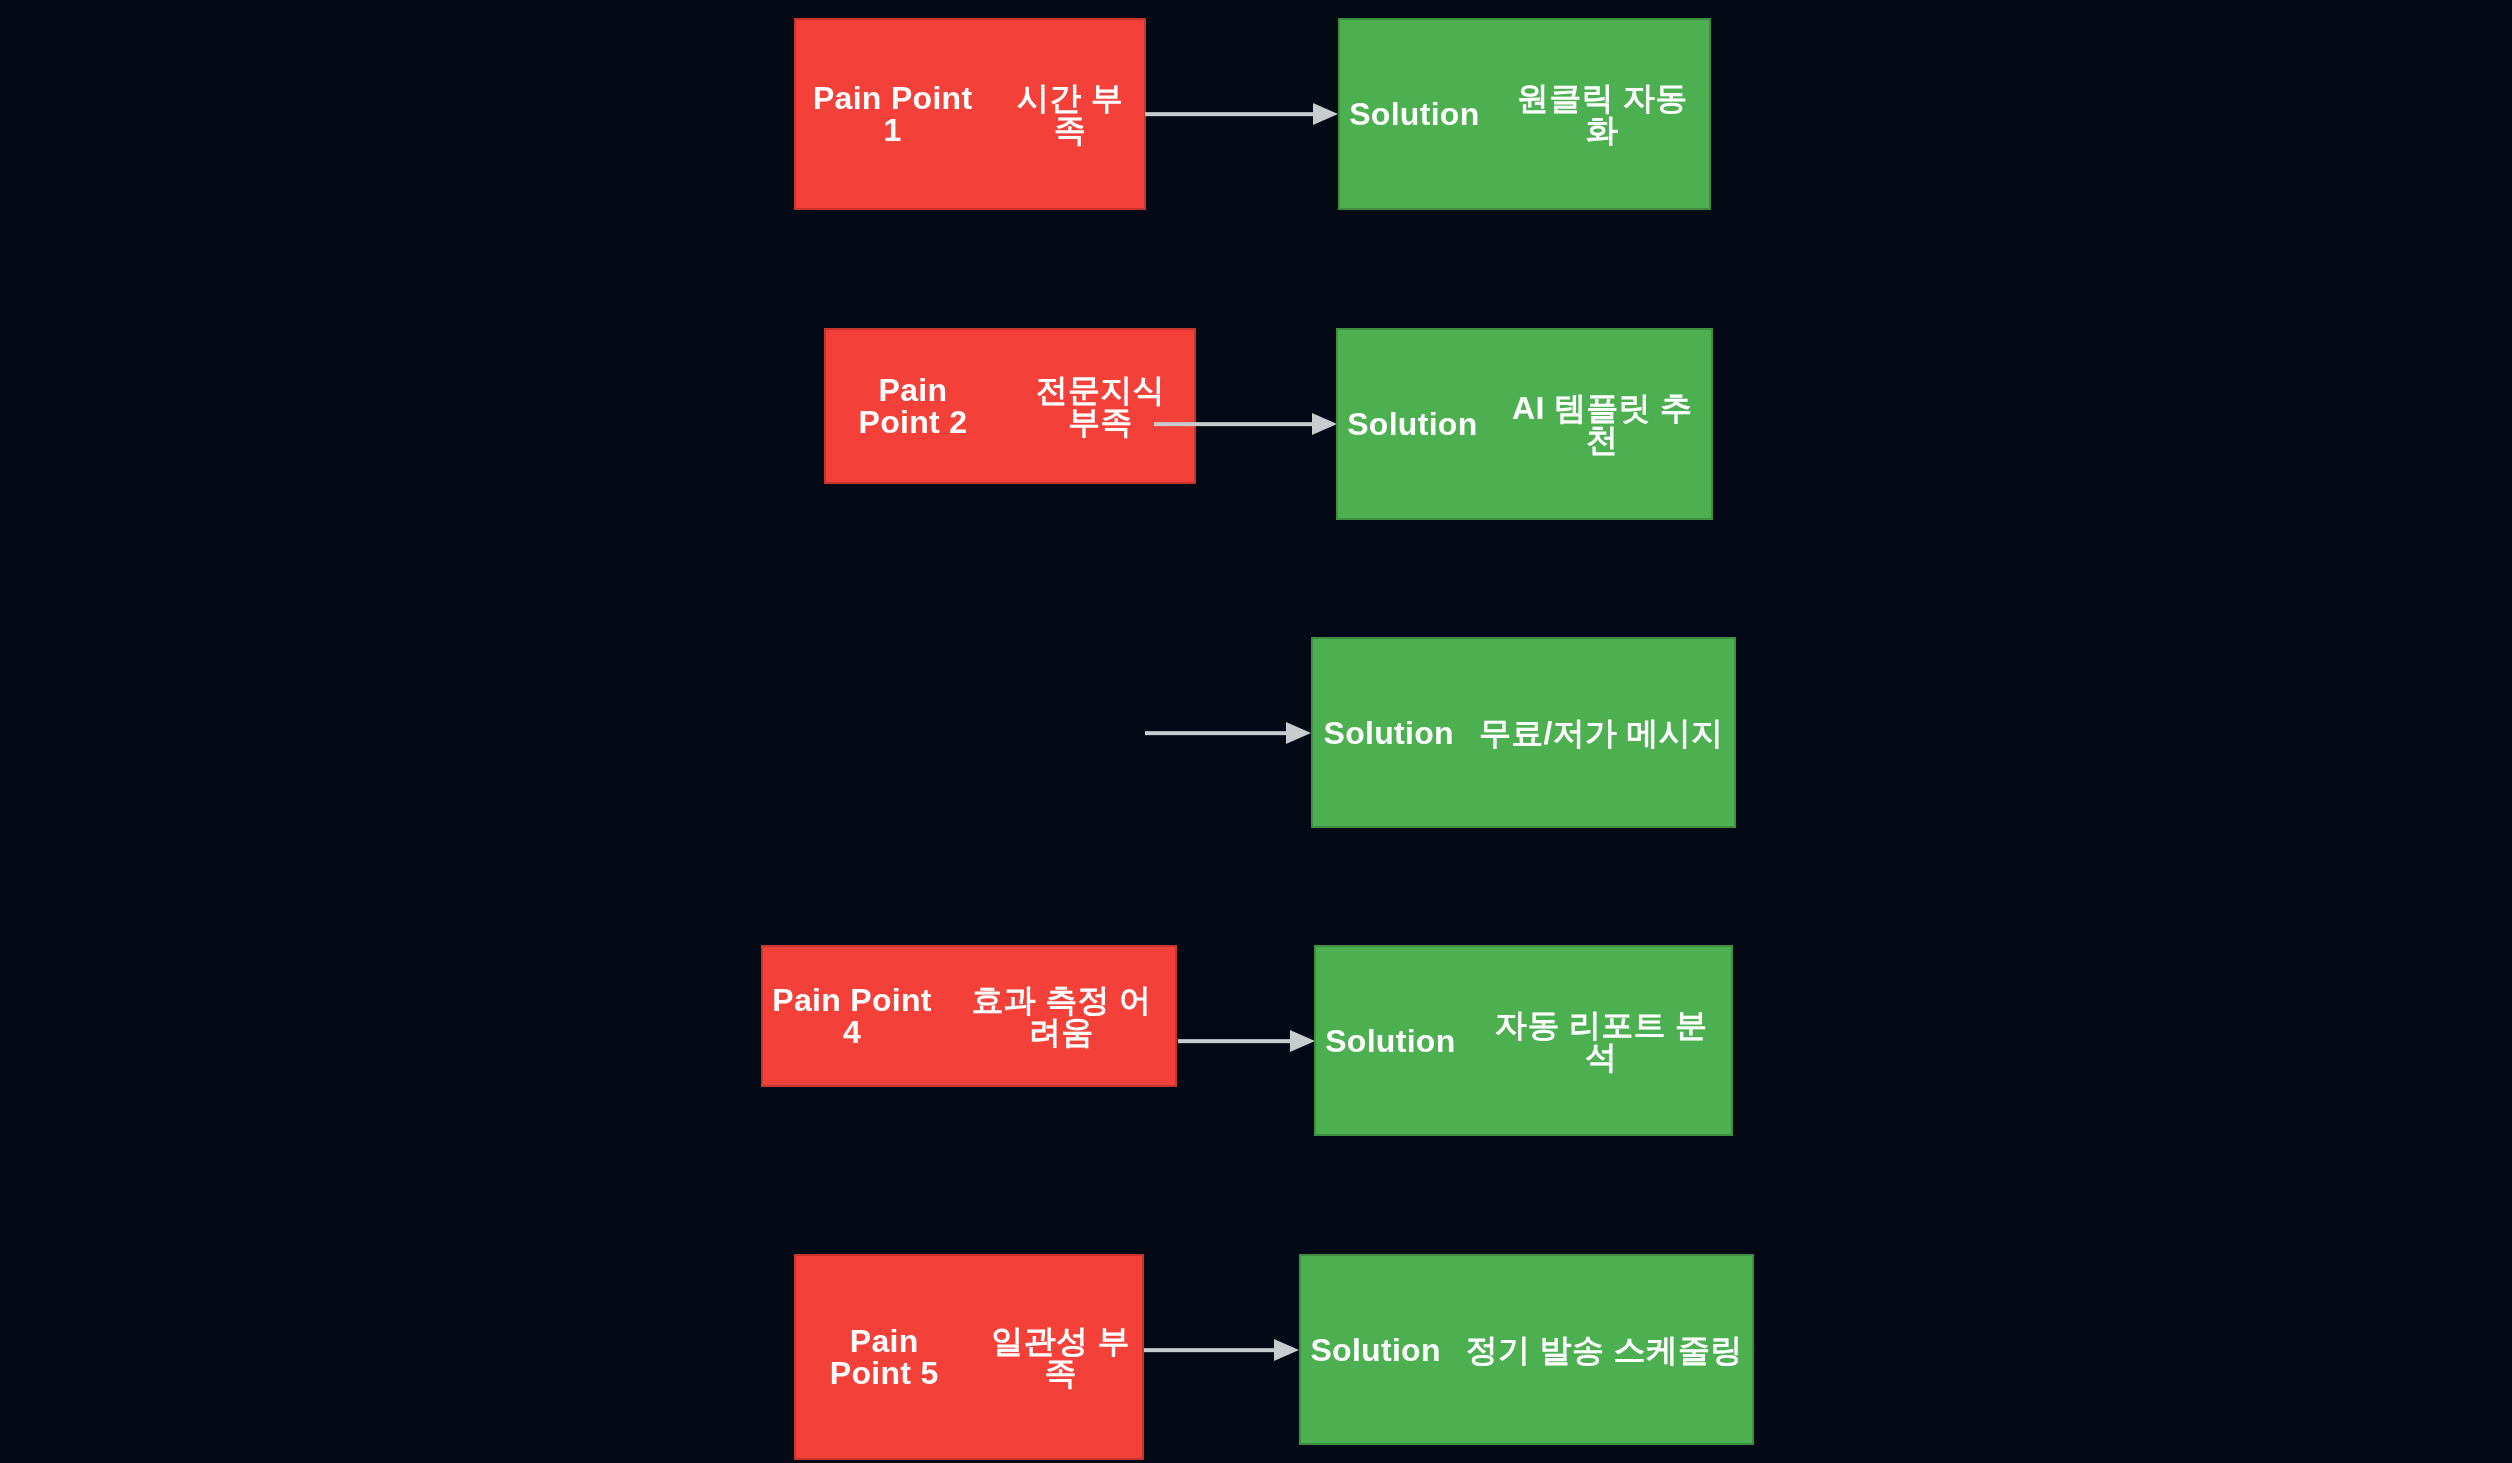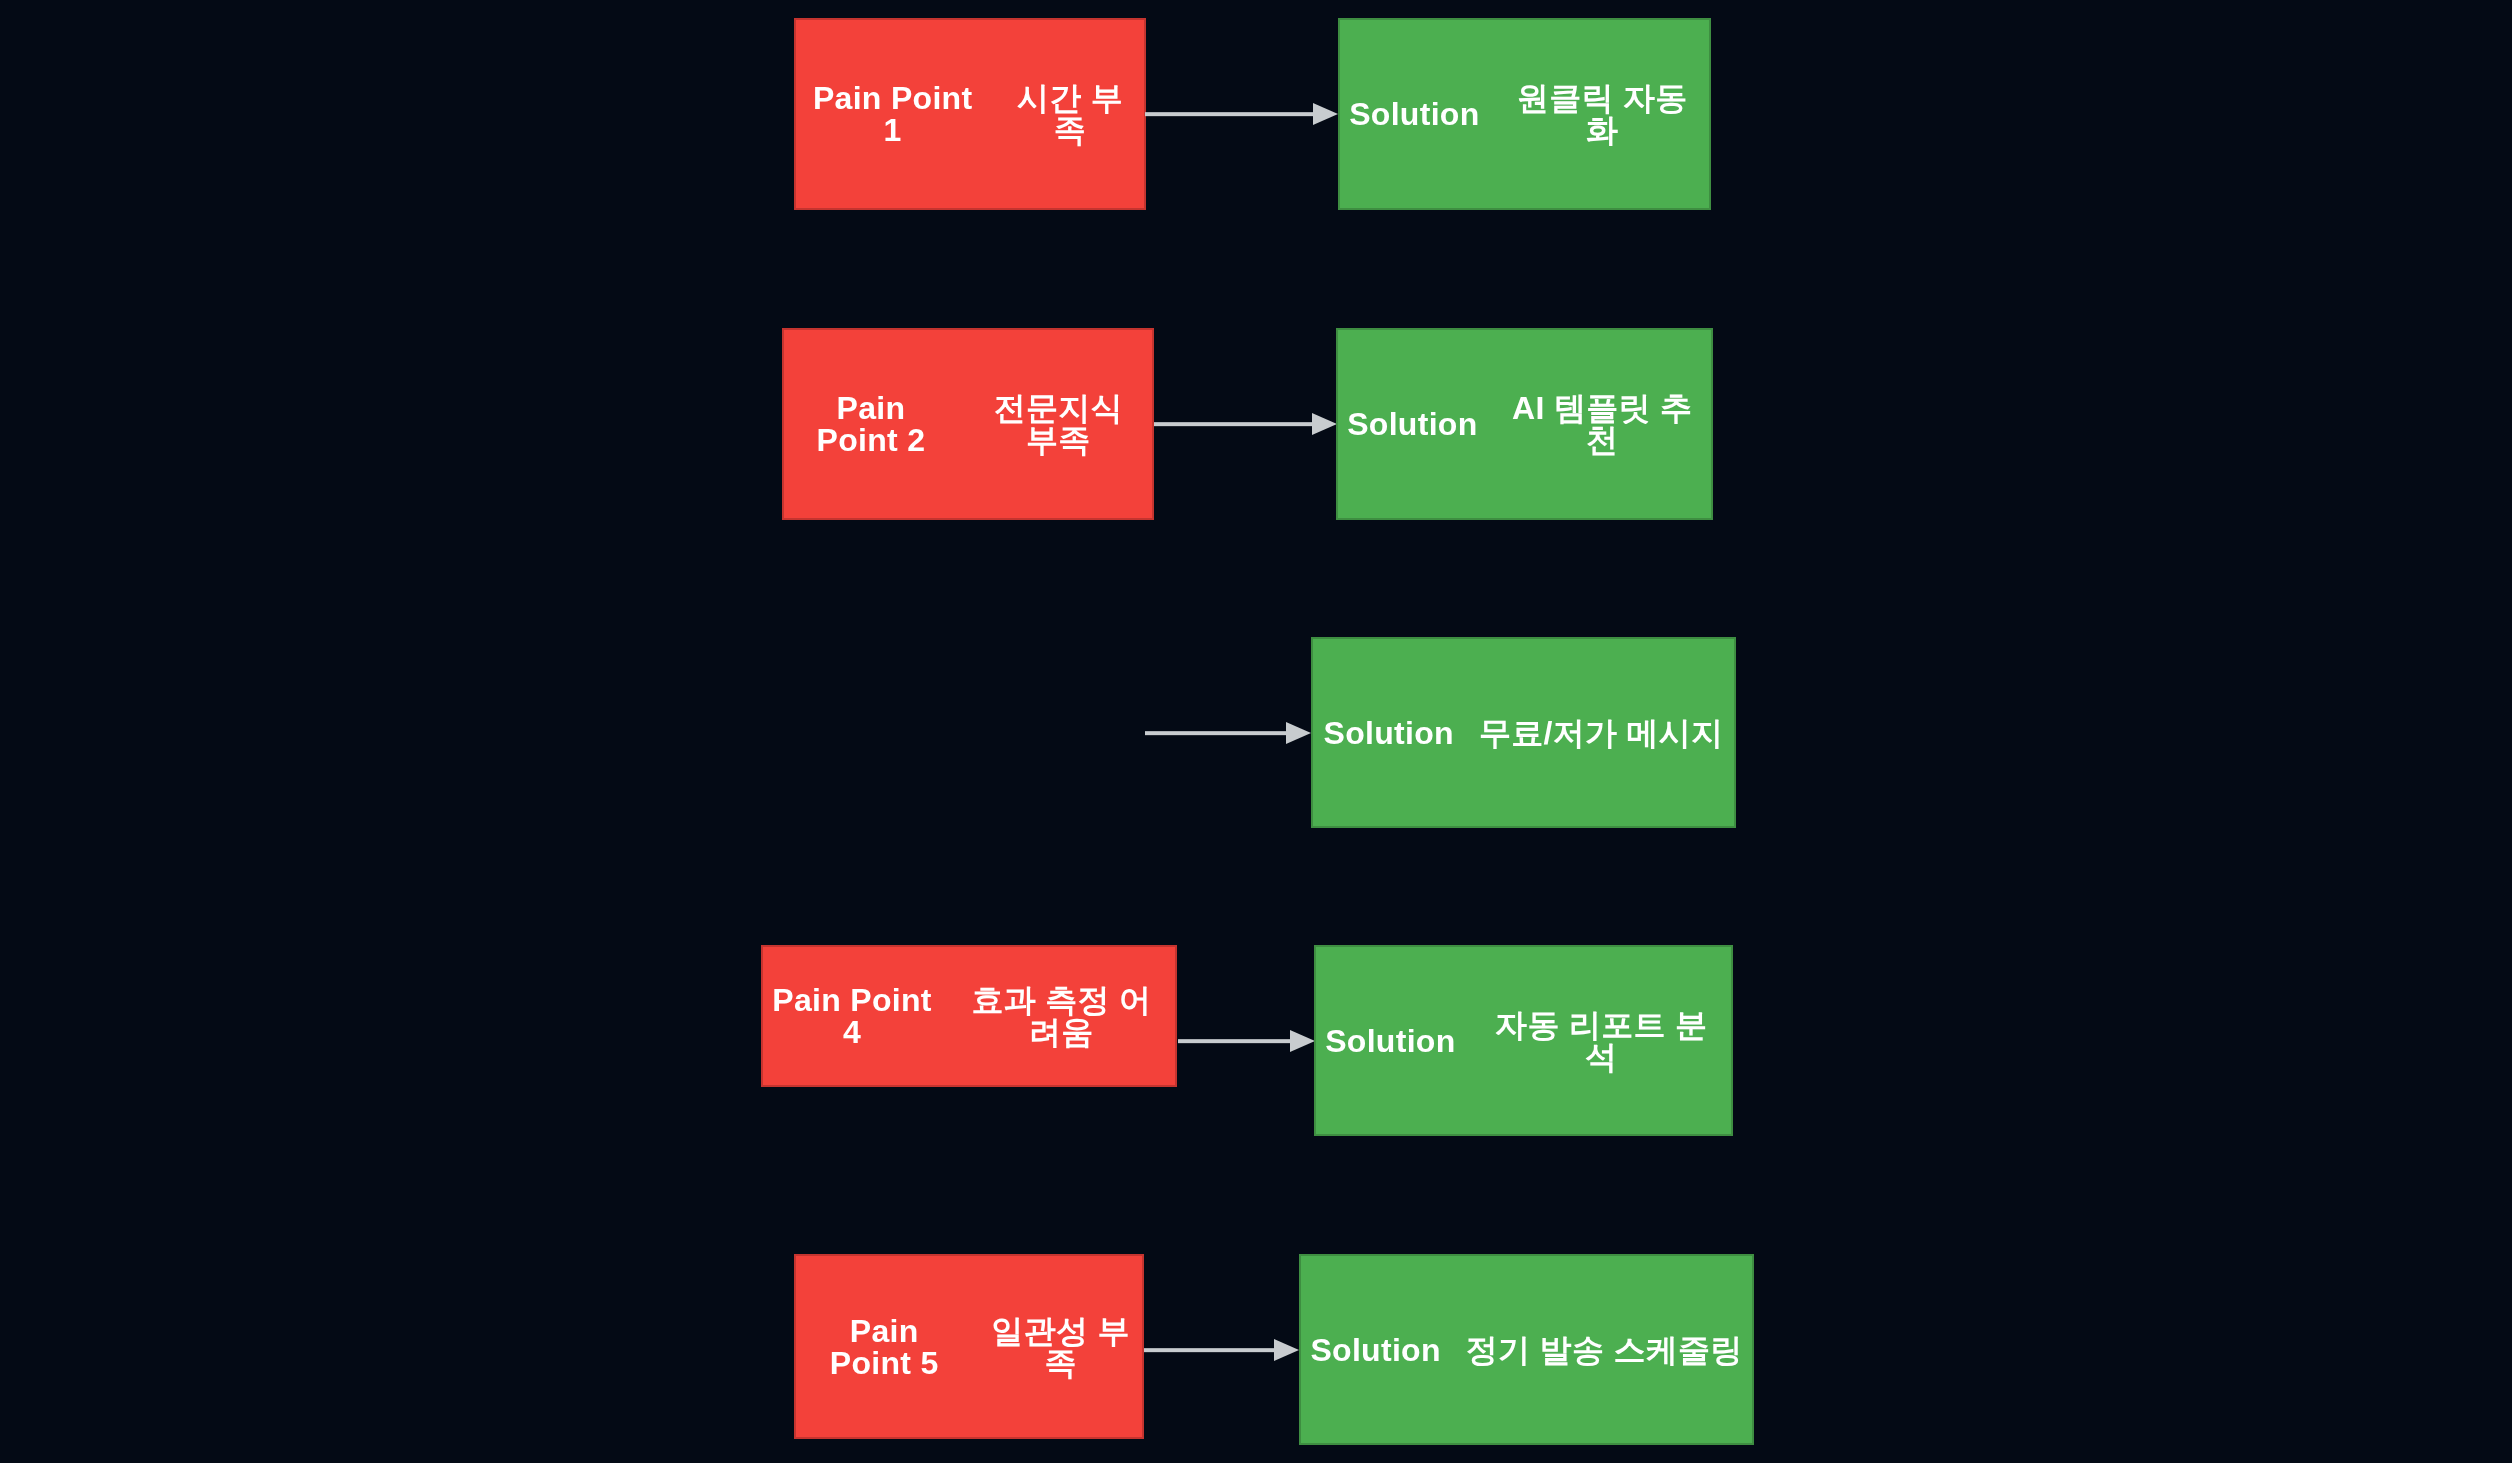--- a/index.html
+++ b/index.html
@@ -81,21 +81,21 @@
   </div>
   <div class="arrow" style="left:1145px; top:100px; width:193px; height:28px;">
     <div class="shaft"></div>
     <div class="head"></div>
   </div>
   <div class="node solution" style="left:1338px; top:17.5px; width:373px; height:192px;">
     <div>Solution</div>
     <div>원클릭 자동화</div>
   </div>
 
-  <div class="node pain" style="left:782px; top:328px; width:372px; height:192px;">
+  <div class="node pain" style="left:824px; top:328px; width:372px; height:156px;">
     <div>Pain Point 2</div>
     <div>전문지식 부족</div>
   </div>
   <div class="arrow" style="left:1154px; top:410px; width:183px; height:28px;">
     <div class="shaft"></div>
     <div class="head"></div>
   </div>
   <div class="node solution" style="left:1336px; top:328px; width:377px; height:192px;">
     <div>Solution</div>
     <div>AI 템플릿 추천</div>
@@ -116,21 +116,21 @@
   </div>
   <div class="arrow" style="left:1178px; top:1027px; width:137px; height:28px;">
     <div class="shaft"></div>
     <div class="head"></div>
   </div>
   <div class="node solution" style="left:1314px; top:945px; width:419px; height:191px;">
     <div>Solution</div>
     <div>자동 리포트 분석</div>
   </div>
 
-  <div class="node pain" style="left:794px; top:1254px; width:350px; height:185px;">
+  <div class="node pain" style="left:794px; top:1254px; width:350px; height:206px;">
     <div>Pain Point 5</div>
     <div>일관성 부족</div>
   </div>
   <div class="arrow" style="left:1144px; top:1336px; width:155px; height:28px;">
     <div class="shaft"></div>
     <div class="head"></div>
   </div>
   <div class="node solution" style="left:1299px; top:1254px; width:455px; height:191px;">
     <div>Solution</div>
     <div>정기 발송 스케줄링</div>

